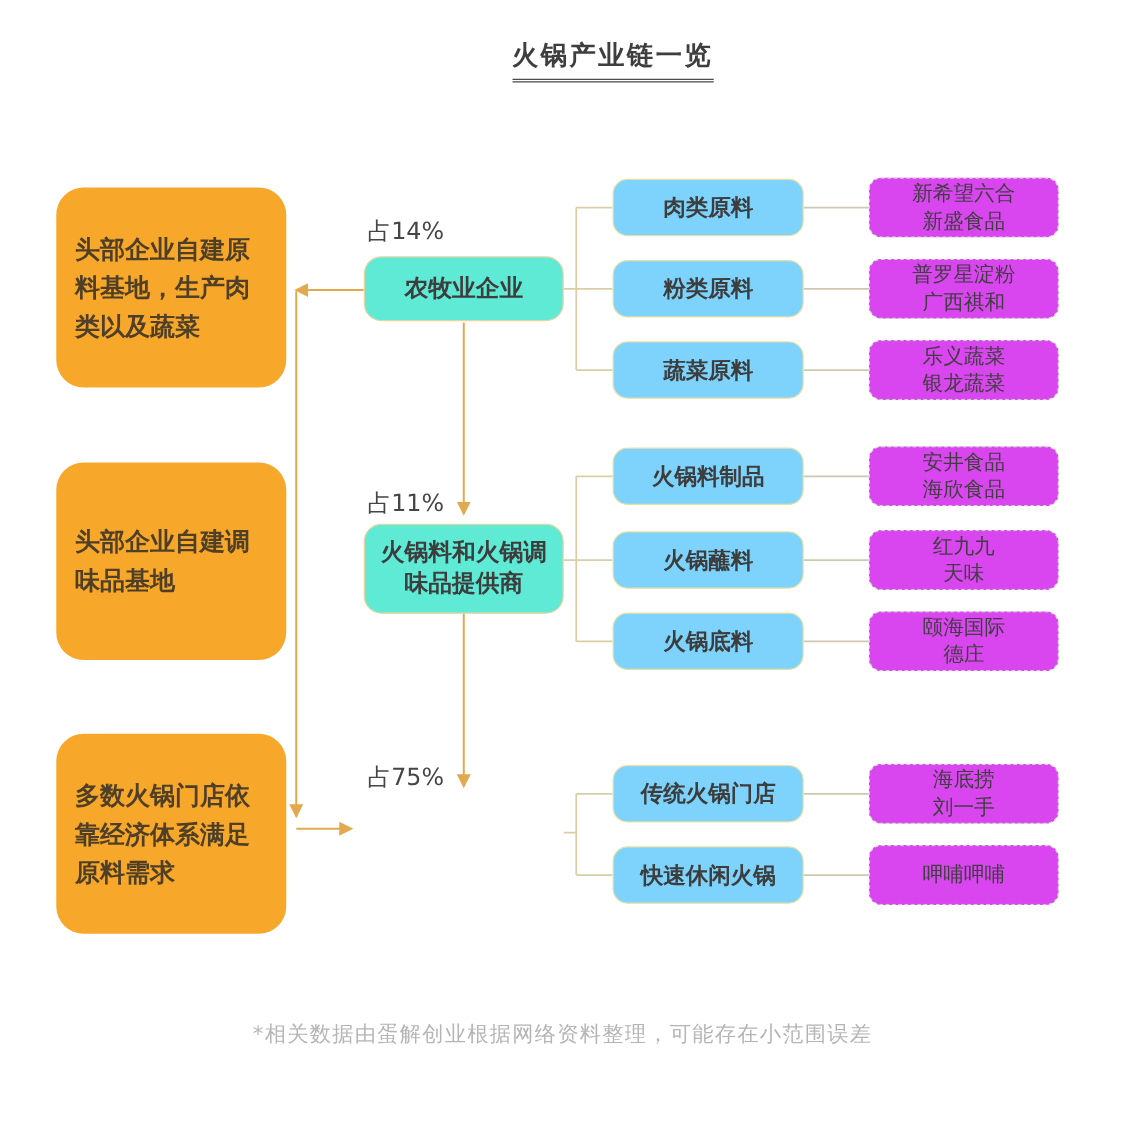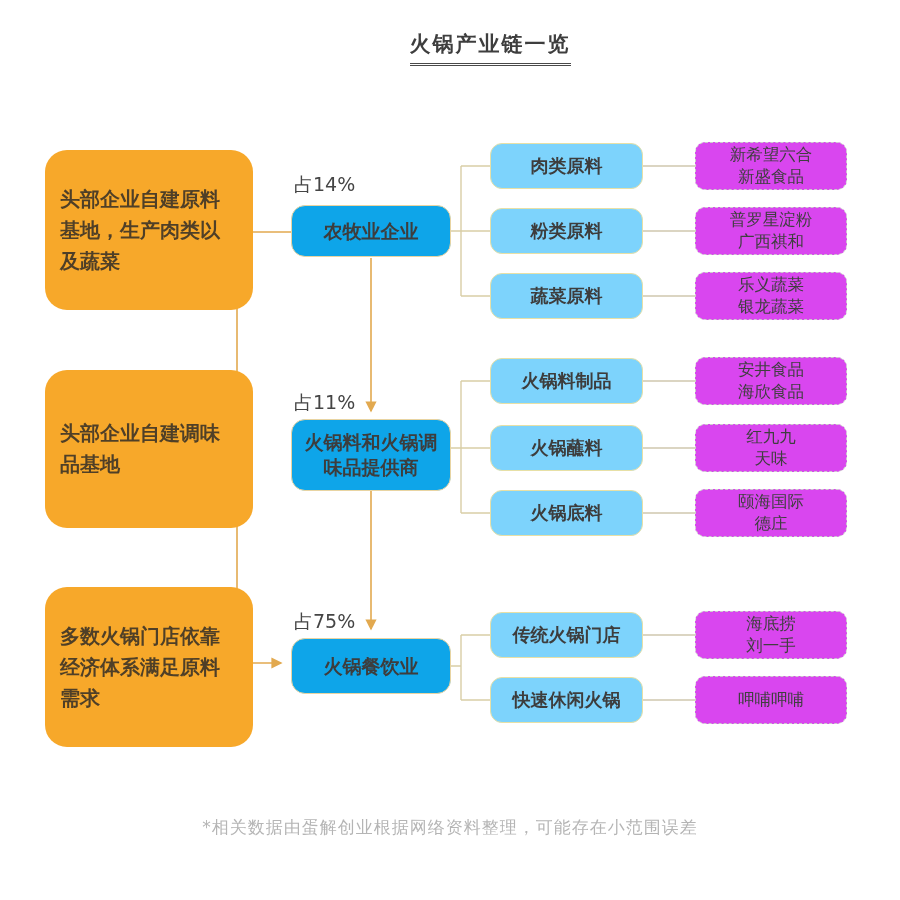--- a/index.html
+++ b/index.html
@@ -3,29 +3,29 @@
 <meta charset="utf-8">
 <style>
   html,body{margin:0;padding:0;background:#ffffff;}
   body{font-family:"DejaVu Sans","Liberation Sans",sans-serif;}
   #canvas{position:relative;width:900px;height:900px;background:#ffffff;overflow:hidden;}
 
   .title-wrap{position:absolute;top:30px;left:0;width:900px;display:flex;justify-content:center;padding-left:40px;}
   .title{font-size:21px;font-weight:bold;color:#3e3e3e;letter-spacing:2px;
          padding-bottom:5px;border-bottom:3px double #4a4a4a;}
 
-  .note{position:absolute;left:45px;width:208px;background:#F7A82A;border-radius:22px;
+  .note{position:absolute;left:45px;width:184px;background:#F7A82A;border-radius:22px;
         color:#4f3f27;font-size:20px;font-weight:bold;line-height:1.55;
         display:flex;align-items:center;box-sizing:border-box;padding:14px 15px;}
   .note0{top:150px;height:160px;}
   .note1{top:370px;height:158px;}
   .note2{top:587px;height:160px;}
 
   .stage{position:absolute;left:291px;width:160px;border:1.5px solid #E8D4A2;border-radius:14px;
-         background:#0ea5e9;color:#3d3d3d;font-size:19px;font-weight:600;line-height:1.3;
+         background:#5eead4;color:#3d3d3d;font-size:19px;font-weight:600;line-height:1.3;
          display:flex;align-items:center;justify-content:center;text-align:center;
          box-sizing:border-box;padding:2px 6px;}
   .stage0{top:205px;height:52px;}
   .stage1{top:419px;height:72px;}
   .stage2{top:638px;height:56px;}
 
   .share{position:absolute;left:294px;font-size:19px;font-weight:500;color:#454545;}
   .share0{top:172px;}
   .share1{top:390px;}
   .share2{top:609px;}
@@ -97,23 +97,20 @@
   <div class="share share0">占14%</div>
   <div class="share share1">占11%</div>
   <div class="share share2">占75%</div>
 
   <div class="stage stage0">
     <span>农牧业企业</span>
   </div>
   <div class="stage stage1">
     <span>火锅料和火锅调味品提供商</span>
   </div>
-  <div class="stage stage2">
-    <span>火锅餐饮业</span>
-  </div>
 
   <div class="cat r0">
     <span>肉类原料</span>
   </div>
   <div class="cat r1">
     <span>粉类原料</span>
   </div>
   <div class="cat r2">
     <span>蔬菜原料</span>
   </div>

